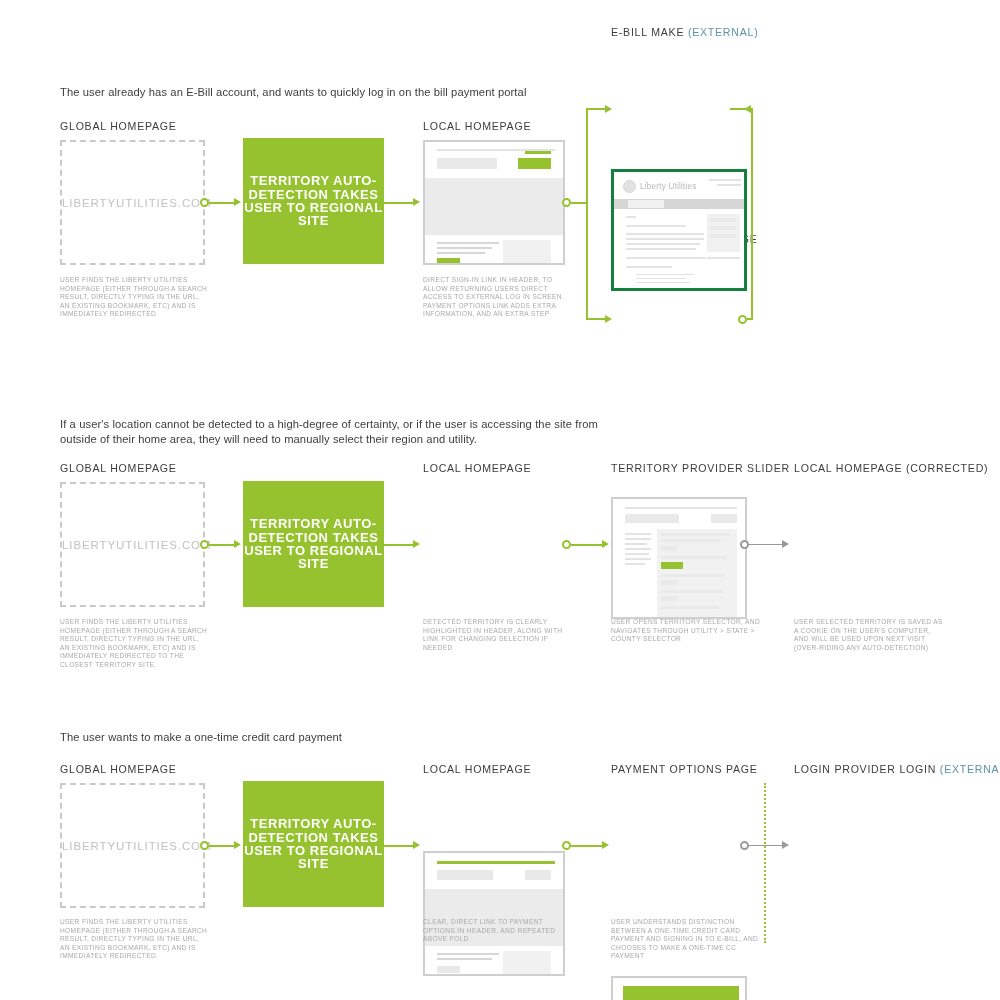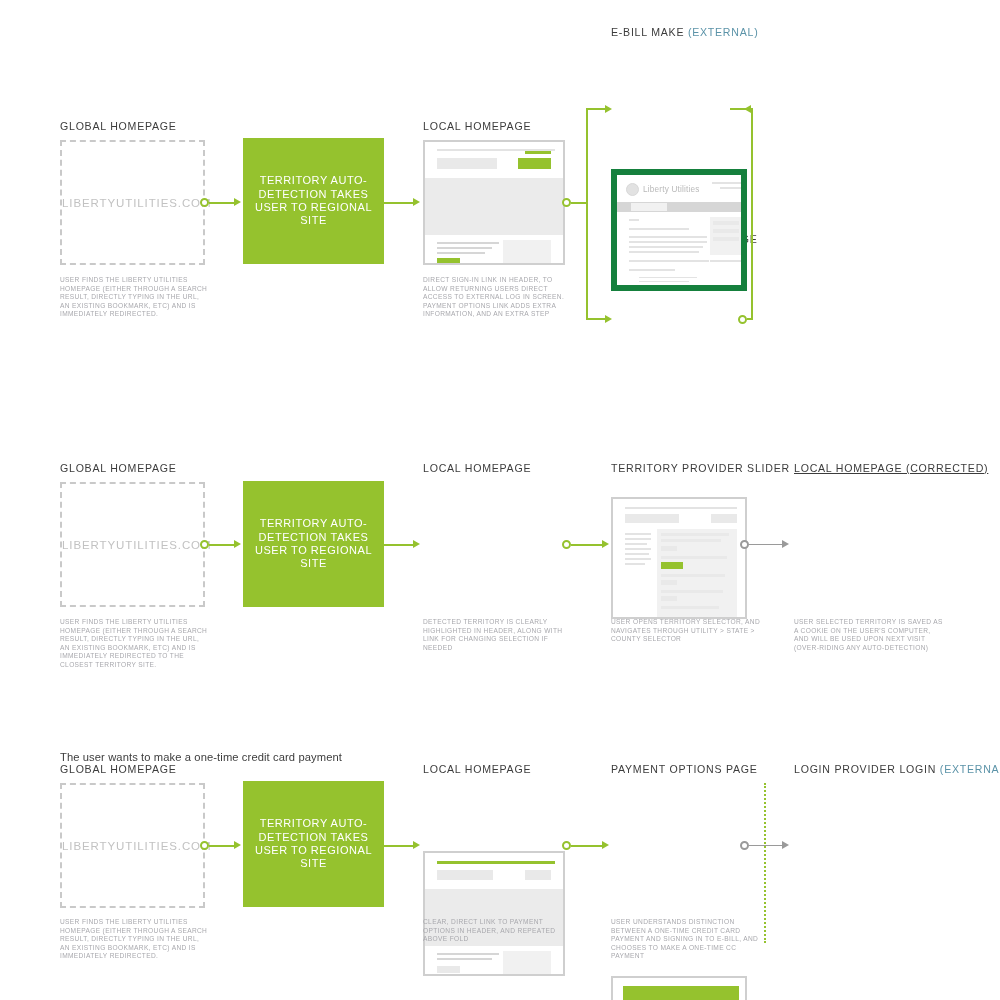--- a/index.html
+++ b/index.html
@@ -56,35 +56,36 @@
 
   
   .greenblock {
     background: #95c22e;
     display: flex;
     align-items: center;
     justify-content: center;
   }
   .greenblock span {
     color: #ffffff;
-    font-size: 11px;
+    font-size: 13px;
     line-height: 13.4px;
     letter-spacing: .55px;
     text-align: center;
     text-transform: uppercase;
+    font-weight: bold;
   }
 
   
   .wf {
     border: 2px solid #cfcfcf;
     background: #ffffff;
     position: relative;
     overflow: hidden;
   }
-  .wf.ext-card { border: 6px solid #15803d; }
+  .wf.ext-card { border: 3px solid #15803d; }
   .wf .bar { position: absolute; background: #e9e9e9; }
   .wf .bar.dark { background: #d6d6d6; }
   .wf .bar.light { background: #f1f1f1; }
   .wf .bar.green { background: #95c22e; }
   .wf .bar.thin { background: #e3e3e3; }
   .wf .hero { position: absolute; background: #ebebeb; }
 
   
   .ln { position: absolute; background: #95c22e; }
   .ln.gray { background: #9a9a9a; }
@@ -133,20 +134,21 @@
 </head>
 <body>
 
 <div id="root">
 
   <div class="abs stage-label" style="left:611px; top:26px;">
     <span>E-BILL MAKE</span>
     <span class="ext">(EXTERNAL)</span>
   </div>
 
+  <div class="abs intro" style="left:60px; top:85px; width:560px;">The user already has an E-Bill account, and wants to quickly log in on the bill payment portal</div>
 
   <div class="abs stage-label" style="left:60px; top:120px;">GLOBAL HOMEPAGE</div>
   <div class="abs stage-label" style="left:423px; top:120px;">LOCAL HOMEPAGE</div>
   <div class="abs stage-label" style="left:611px; top:233px;">PAYMENT OPTIONS PAGE</div>
 
   <div class="abs dashbox" style="left:60px; top:140px; width:145px; height:125px;">
     <div class="url">LIBERTYUTILITIES.COM</div>
   </div>
   <div class="abs caption" style="left:60px; top:276px; width:148px;">USER FINDS THE LIBERTY UTILITIES HOMEPAGE (EITHER THROUGH A SEARCH RESULT, DIRECTLY TYPING IN THE URL, AN EXISTING BOOKMARK, ETC) AND IS IMMEDIATELY REDIRECTED.</div>
 
@@ -235,25 +237,26 @@
     <div class="bar" style="left:48px; top:47px; width:16px; height:5px;"></div>
     <div class="bar" style="left:48px; top:57px; width:66px; height:2.5px;"></div>
     <div class="bar green" style="left:48px; top:63px; width:22px; height:7px;"></div>
     <div class="bar" style="left:48px; top:75px; width:64px; height:2.5px;"></div>
     <div class="bar" style="left:48px; top:81px; width:16px; height:5px;"></div>
     <div class="bar" style="left:48px; top:91px; width:62px; height:2.5px;"></div>
     <div class="bar" style="left:48px; top:97px; width:16px; height:5px;"></div>
     <div class="bar" style="left:48px; top:107px; width:58px; height:2.5px;"></div>
   </div>
 
+  <div class="abs intro" style="left:60px; top:417px; width:560px;">If a user's location cannot be detected to a high-degree of certainty, or if the user is accessing the site from outside of their home area, they will need to manually select their region and utility.</div>
 
   <div class="abs stage-label" style="left:60px; top:462px;">GLOBAL HOMEPAGE</div>
   <div class="abs stage-label" style="left:423px; top:462px;">LOCAL HOMEPAGE</div>
   <div class="abs stage-label" style="left:611px; top:462px;">TERRITORY PROVIDER SLIDER</div>
-  <div class="abs stage-label" style="left:794px; top:462px;text-decoration:underline;">LOCAL HOMEPAGE (CORRECTED)</div>
+  <div class="abs stage-label" style="left:794px; top:462px;">LOCAL HOMEPAGE (CORRECTED)</div>
 
   <div class="abs dashbox" style="left:60px; top:482px; width:145px; height:125px;">
     <div class="url">LIBERTYUTILITIES.COM</div>
   </div>
   <div class="abs caption" style="left:60px; top:618px; width:148px;">USER FINDS THE LIBERTY UTILITIES HOMEPAGE (EITHER THROUGH A SEARCH RESULT, DIRECTLY TYPING IN THE URL, AN EXISTING BOOKMARK, ETC) AND IS IMMEDIATELY REDIRECTED TO THE CLOSEST TERRITORY SITE.</div>
 
   <div class="dot" style="left:200px; top:540px;"></div>
   <div class="ln" style="left:209px; top:543.5px; width:26px; height:2px;"></div>
   <div class="arrow" style="left:234px; top:540px;"></div>
 
@@ -285,21 +288,21 @@
 
   </div>
   <div class="abs caption" style="left:611px; top:618px; width:150px;">USER OPENS TERRITORY SELECTOR, AND NAVIGATES THROUGH UTILITY &gt; STATE &gt; COUNTY SELECTOR</div>
 
   <div class="dot gray" style="left:740px; top:540px;"></div>
   <div class="ln gray" style="left:749px; top:543.5px; width:34px; height:1.6px;"></div>
   <div class="arrow gray" style="left:782px; top:540px;"></div>
 
   <div class="abs caption" style="left:794px; top:618px; width:150px;">USER SELECTED TERRITORY IS SAVED AS A COOKIE ON THE USER'S COMPUTER, AND WILL BE USED UPON NEXT VISIT (OVER-RIDING ANY AUTO-DETECTION)</div>
 
-  <div class="abs intro" style="left:60px; top:730px; width:560px;margin-top:20px;">The user wants to make a one-time credit card payment</div>
+  <div class="abs intro" style="left:60px; top:730px; width:560px;">The user wants to make a one-time credit card payment</div>
 
   <div class="abs stage-label" style="left:60px; top:763px;">GLOBAL HOMEPAGE</div>
   <div class="abs stage-label" style="left:423px; top:763px;">LOCAL HOMEPAGE</div>
   <div class="abs stage-label" style="left:611px; top:763px;">PAYMENT OPTIONS PAGE</div>
   <div class="abs stage-label" style="left:794px; top:763px;">
     <span>LOGIN PROVIDER LOGIN</span>
     <span class="ext">(EXTERNAL)</span>
   </div>
 
   <div class="abs dashbox" style="left:60px; top:783px; width:145px; height:125px;">

